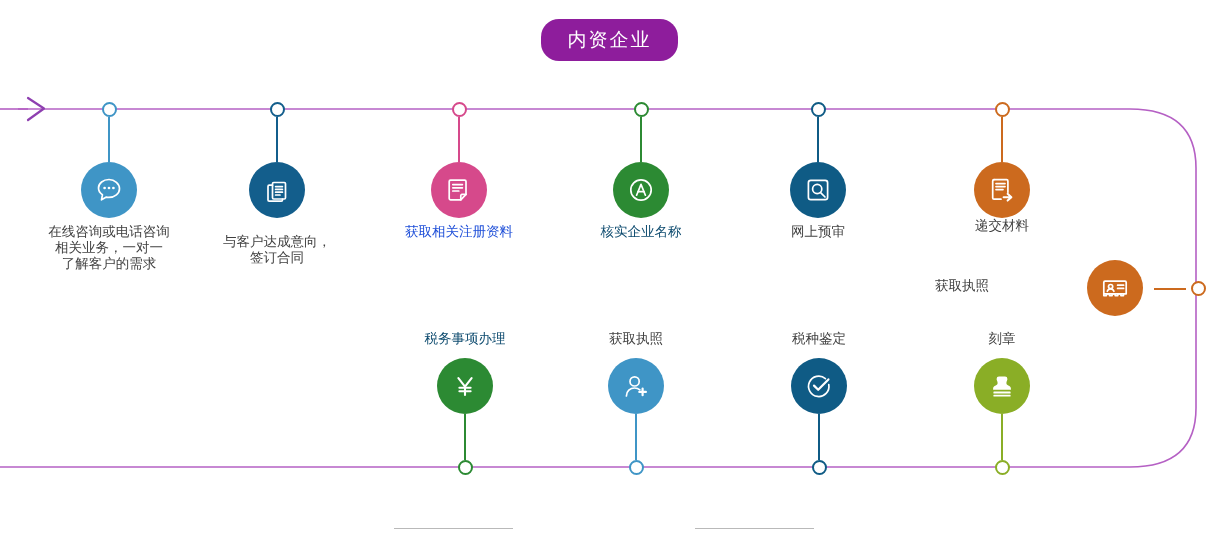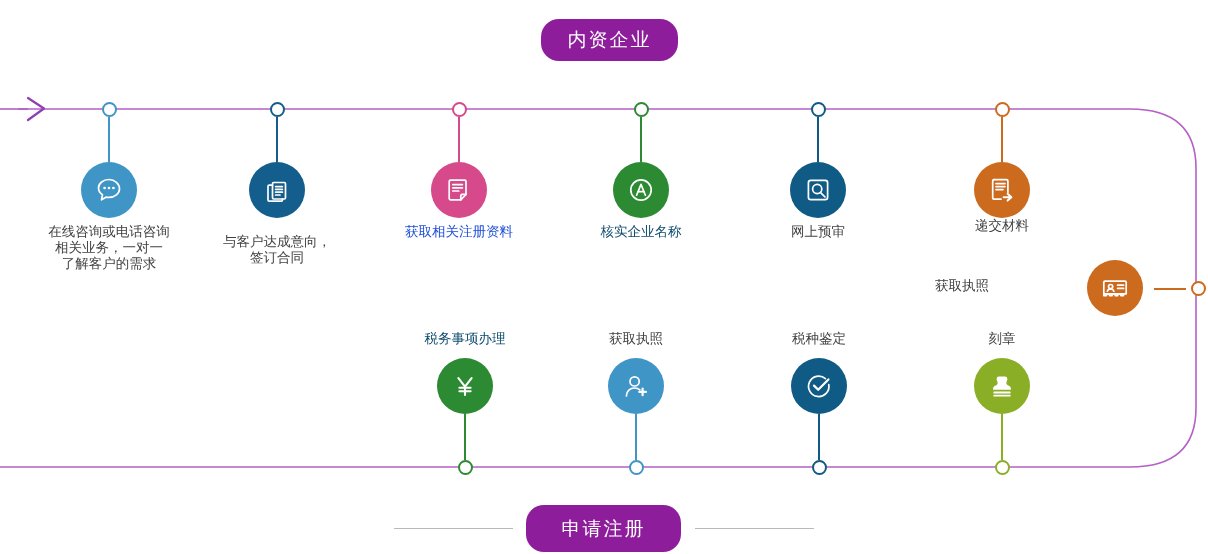--- a/index.html
+++ b/index.html
@@ -87,23 +87,20 @@
 
     <path id="start-arrow" d="M28,98 L44,108.5 L28,120" stroke="#8e3fb0" stroke-width="2.2" fill="none" stroke-linecap="round" stroke-linejoin="round"></path>
     <path d="M0,109 L28,109" stroke="#b560c4" stroke-width="1.6" fill="none"></path>
   </svg>
 
   <div class="pill" id="pill-top" style="background: rgb(142, 29, 156); color: rgb(255, 255, 255);">
     <span>内资企业</span>
   </div>
 
   <div class="pill-rule" id="pill-rule-left" style="background: rgb(185, 185, 185);"></div>
-  <div class="pill" id="pill-bottom" style="background: rgb(142, 29, 156); color: rgb(255, 255, 255);">
-    <span>申请注册</span>
-  </div>
   <div class="pill-rule" id="pill-rule-right" style="background: rgb(185, 185, 185);"></div>
 
   <div id="steps-layer">
       <div class="stem" style="left: 108px; top: 117px; height: 45px; background: rgb(63, 149, 198);"></div>
       <div class="node" style="left: 101.5px; top: 101.5px; border-color: rgb(63, 149, 198);"></div>
       <div class="disc" style="left: 81px; top: 162px; background: rgb(63, 149, 198);">
         <svg width="32" height="32" viewBox="0 0 32 32" fill="none" stroke="#ffffff" stroke-width="1.7" stroke-linecap="round" stroke-linejoin="round">
           <path d="M16 5.5c-5.8 0-10.5 3.8-10.5 8.6 0 2.7 1.5 5.1 3.9 6.7l-.9 5 4.9-2.7c.8.15 1.7.23 2.6.23 5.8 0 10.5-3.8 10.5-8.6S21.8 5.5 16 5.5z"></path>
           <circle cx="11.6" cy="14" r="1.35" fill="#ffffff" stroke="none"></circle>
           <circle cx="16" cy="14" r="1.35" fill="#ffffff" stroke="none"></circle>

